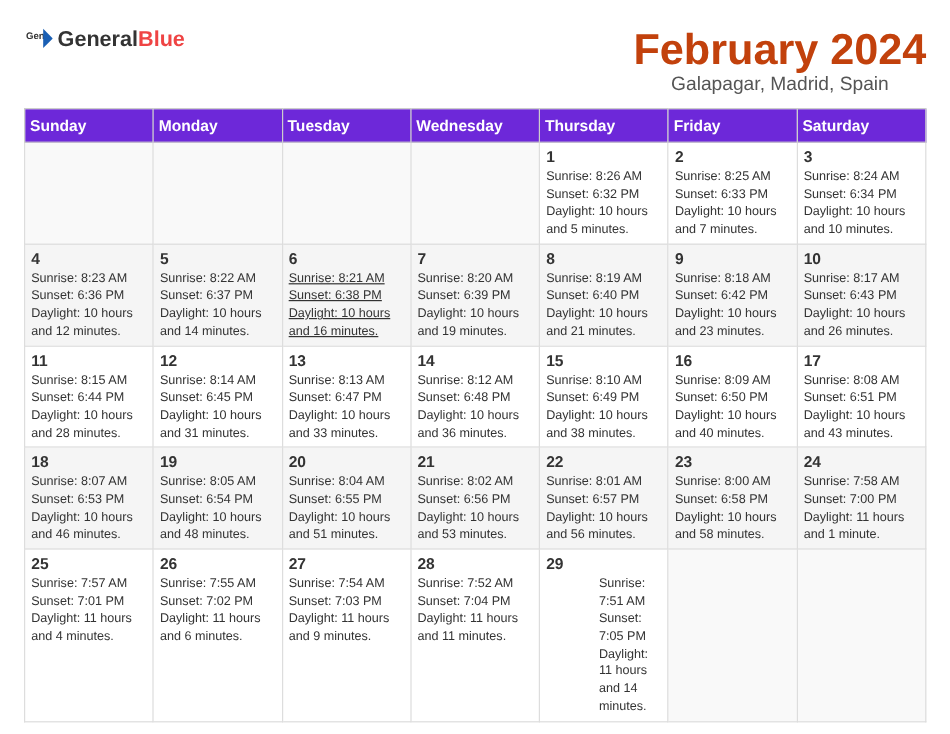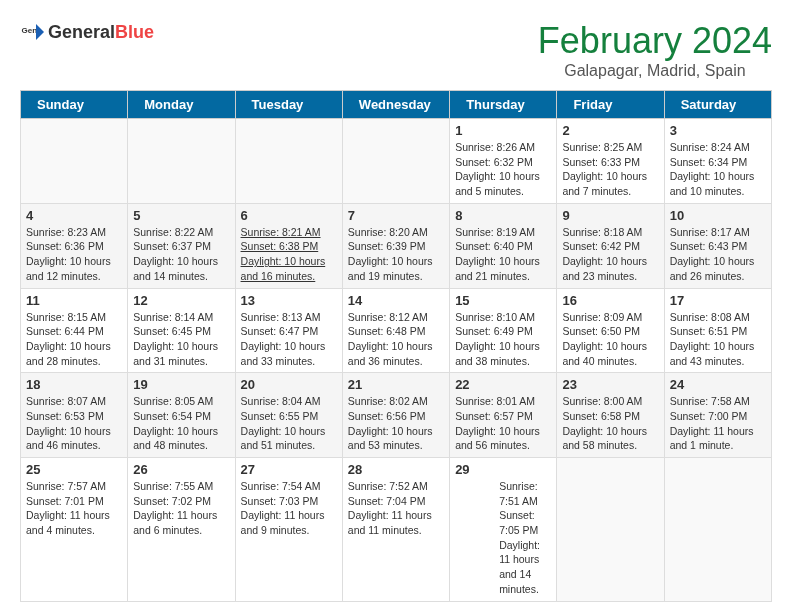--- a/index.html
+++ b/index.html
@@ -33,37 +33,37 @@
     }
     .logo-icon {
       width: 24px;
       height: 24px;
     }
     .title-section {
       text-align: right;
     }
     .main-title {
       font-size: 36px;
-      font-weight: normal;
-      color: #15803d;
+      font-weight: bold;
+      color: #c2410c;
     }
     .subtitle {
       font-size: 16px;
       color: #555;
       text-align: center;
     }
     table {
       width: 100%;
       border-collapse: collapse;
       font-size: 11px;
     }
     thead tr th {
-      background-color: #0369a1;
+      background-color: #6d28d9;
       color: white;
-      padding: 6px 16px;
+      padding: 6px 4px;
       text-align: left;
       font-size: 13px;
       font-weight: bold;
       border: 1px solid #ccc;
       margin-left: 20px;
     }
     tbody tr td {
       border: 1px solid #ddd;
       vertical-align: top;
       padding: 4px 5px;

